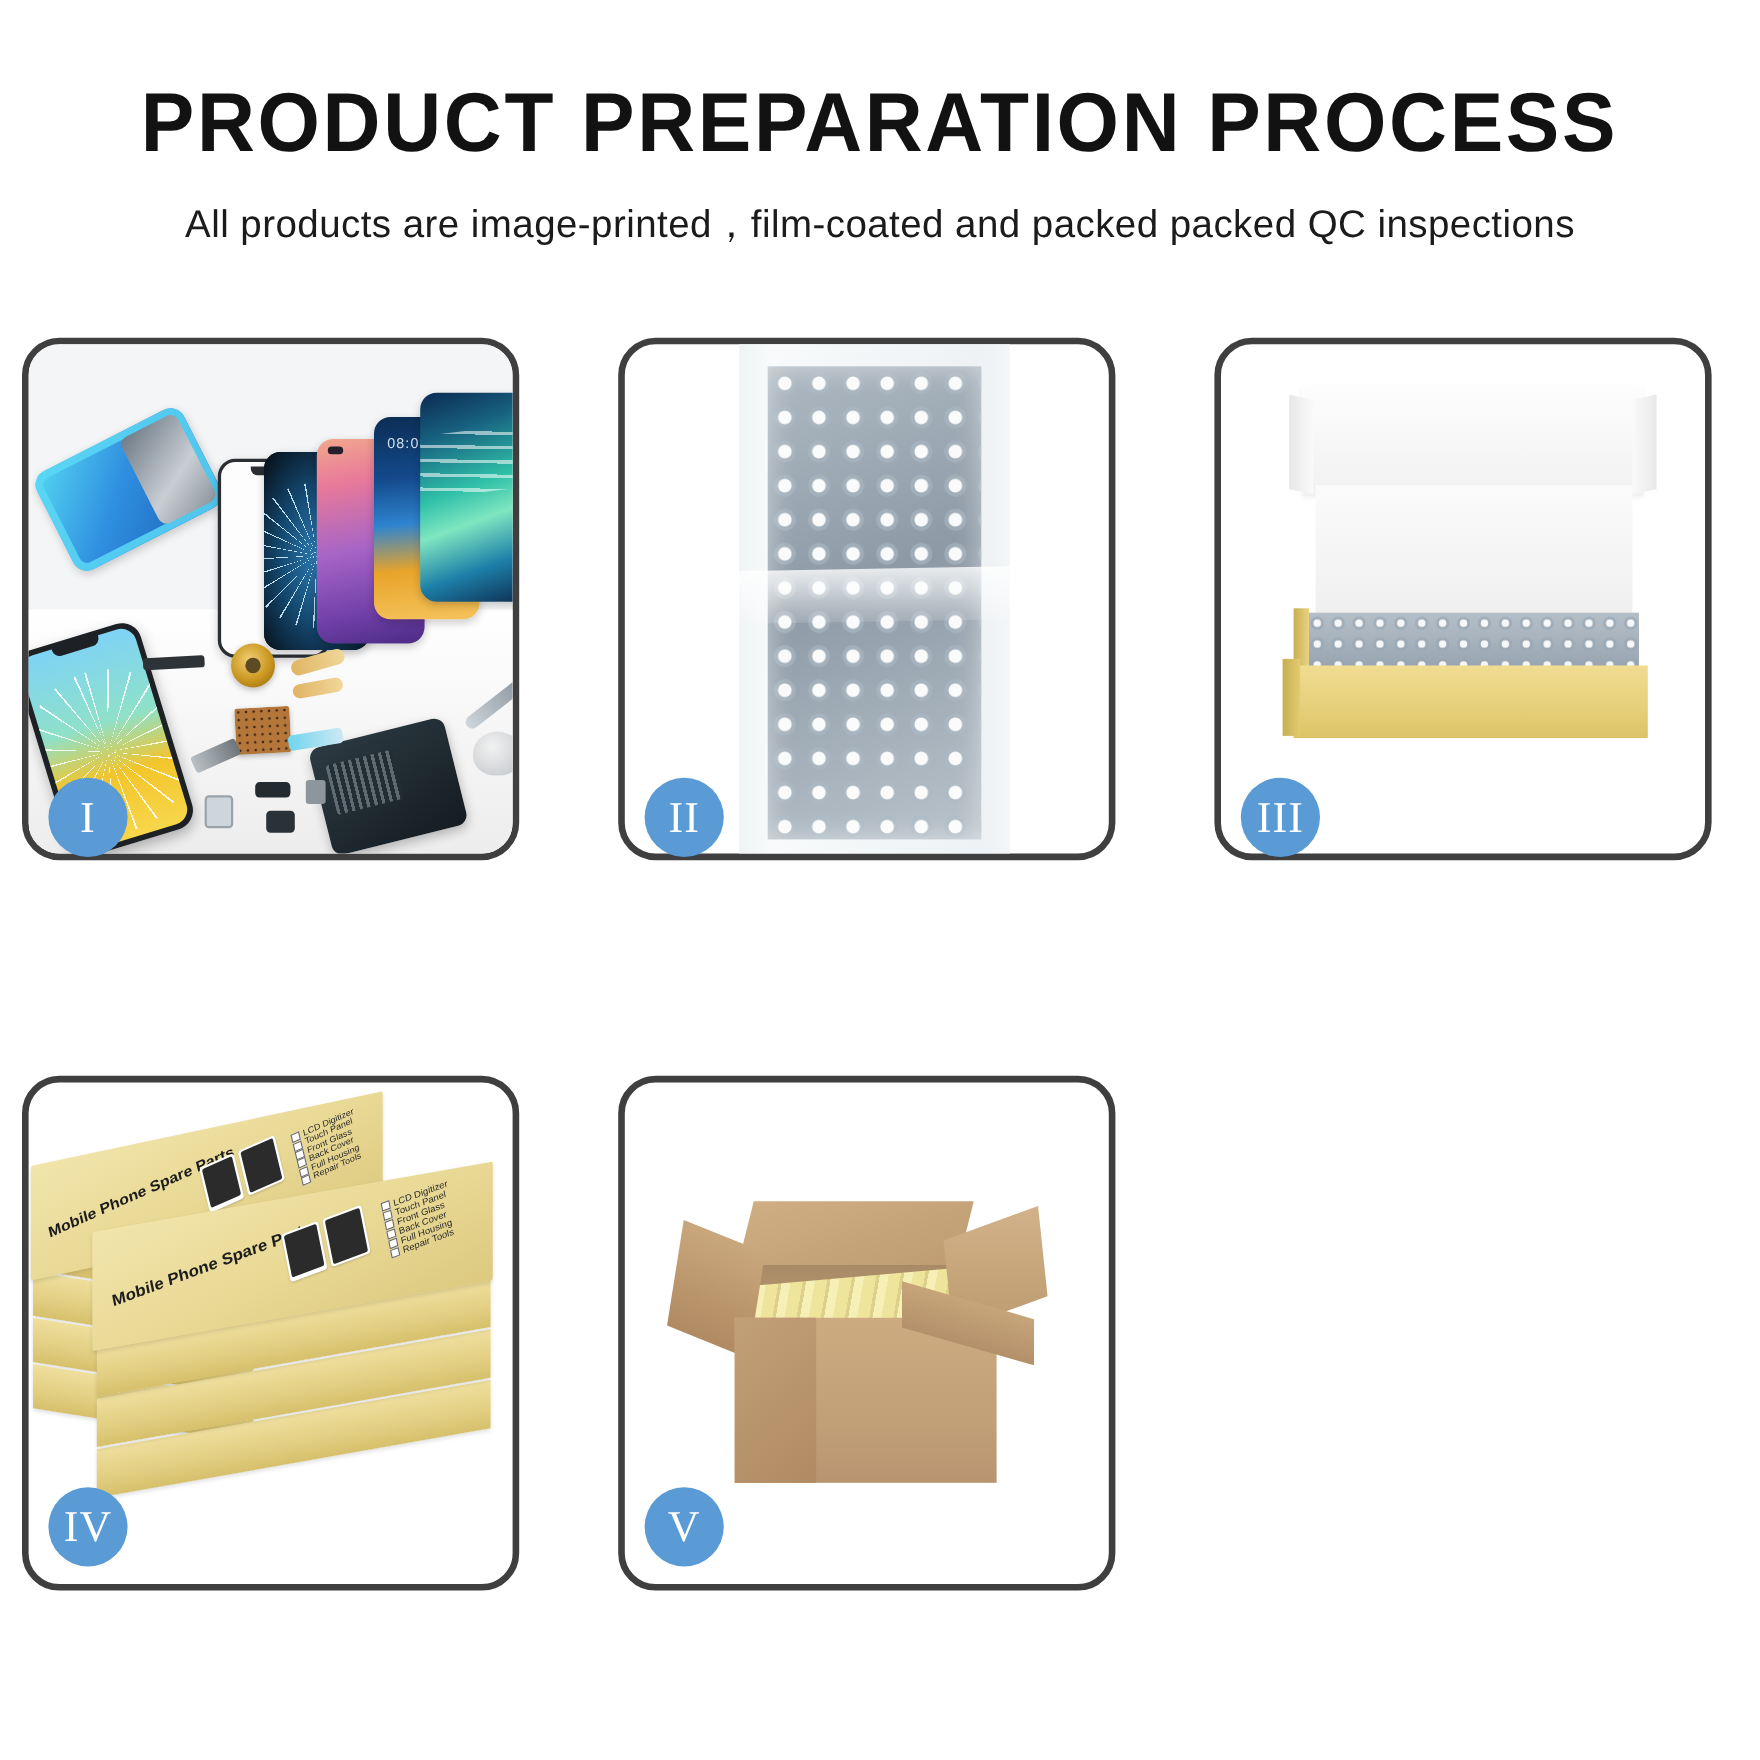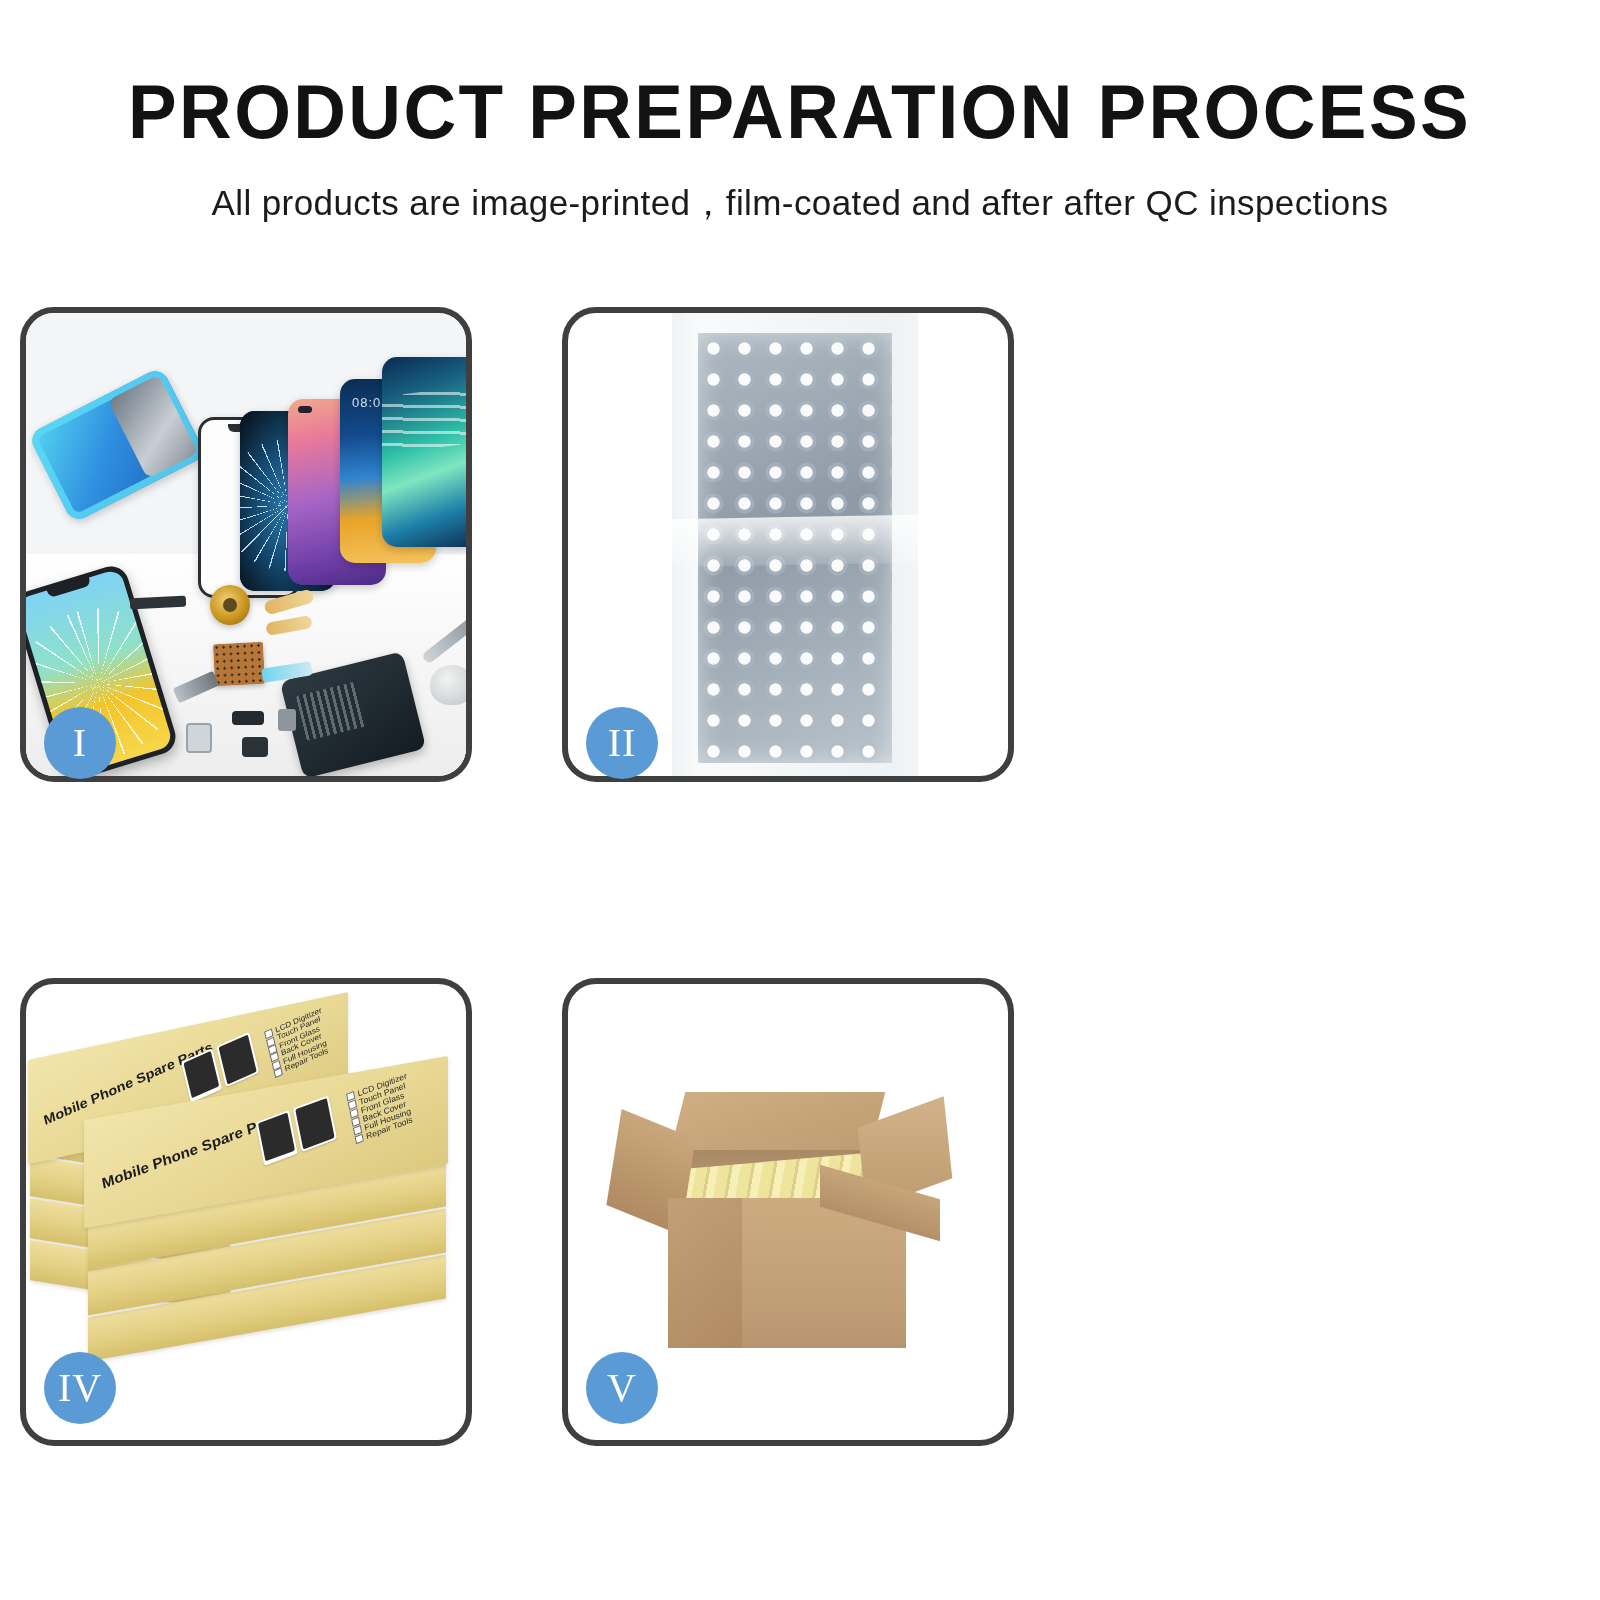--- a/index.html
+++ b/index.html
@@ -347,21 +347,21 @@
     position:absolute;left:22px;top:28px;width:370px;height:330px;
     background:linear-gradient(150deg,rgba(240,245,248,.75),rgba(255,255,255,.25));
     border-radius:10px;
   }
 </style>
 </head>
 <body>
 
 <div id="header">
   <div id="page-title">PRODUCT PREPARATION PROCESS</div>
-  <div id="page-subtitle">All products are image-printed，film-coated and after after QC inspections</div>
+  <div id="page-subtitle">All products are image-printed，film-coated and packed packed QC inspections</div>
 </div>
 
 <div id="grid">
 
   <div class="panel c1 r1">
     <div class="panel-inner">
       <div class="collage">
         <div class="adhesive"></div>
         <div class="phone-crack">
           <div class="scr"></div>
@@ -398,20 +398,30 @@
   <div class="panel c2 r1">
     <div class="panel-inner">
       <div class="bubblewrap">
         <div class="inner"></div>
         <div class="sheen"></div>
       </div>
     </div>
     <div class="badge b-r1">II</div>
   </div>
 
+  <div class="panel c3 r1">
+    <div class="panel-inner">
+      <div class="box3-lid"></div>
+      <div class="box3-back"></div>
+      <div class="box3-content"></div>
+      <div class="box3-side"></div>
+      <div class="box3-front"></div>
+    </div>
+    <div class="badge b-r1">III</div>
+  </div>
 
   <div class="panel c1 r2">
     <div class="panel-inner">
       <div class="stack">
 
         <div class="gbox" style="left:4px;top:146px;width:200px;height:40px;transform:skewY(9deg);"></div>
         <div class="gbox" style="left:4px;top:188px;width:200px;height:40px;transform:skewY(9deg);"></div>
         <div class="gbox" style="left:4px;top:230px;width:200px;height:40px;transform:skewY(9deg);"></div>
         <div class="gbox" style="left:4px;top:272px;width:200px;height:40px;transform:skewY(9deg);"></div>
 

